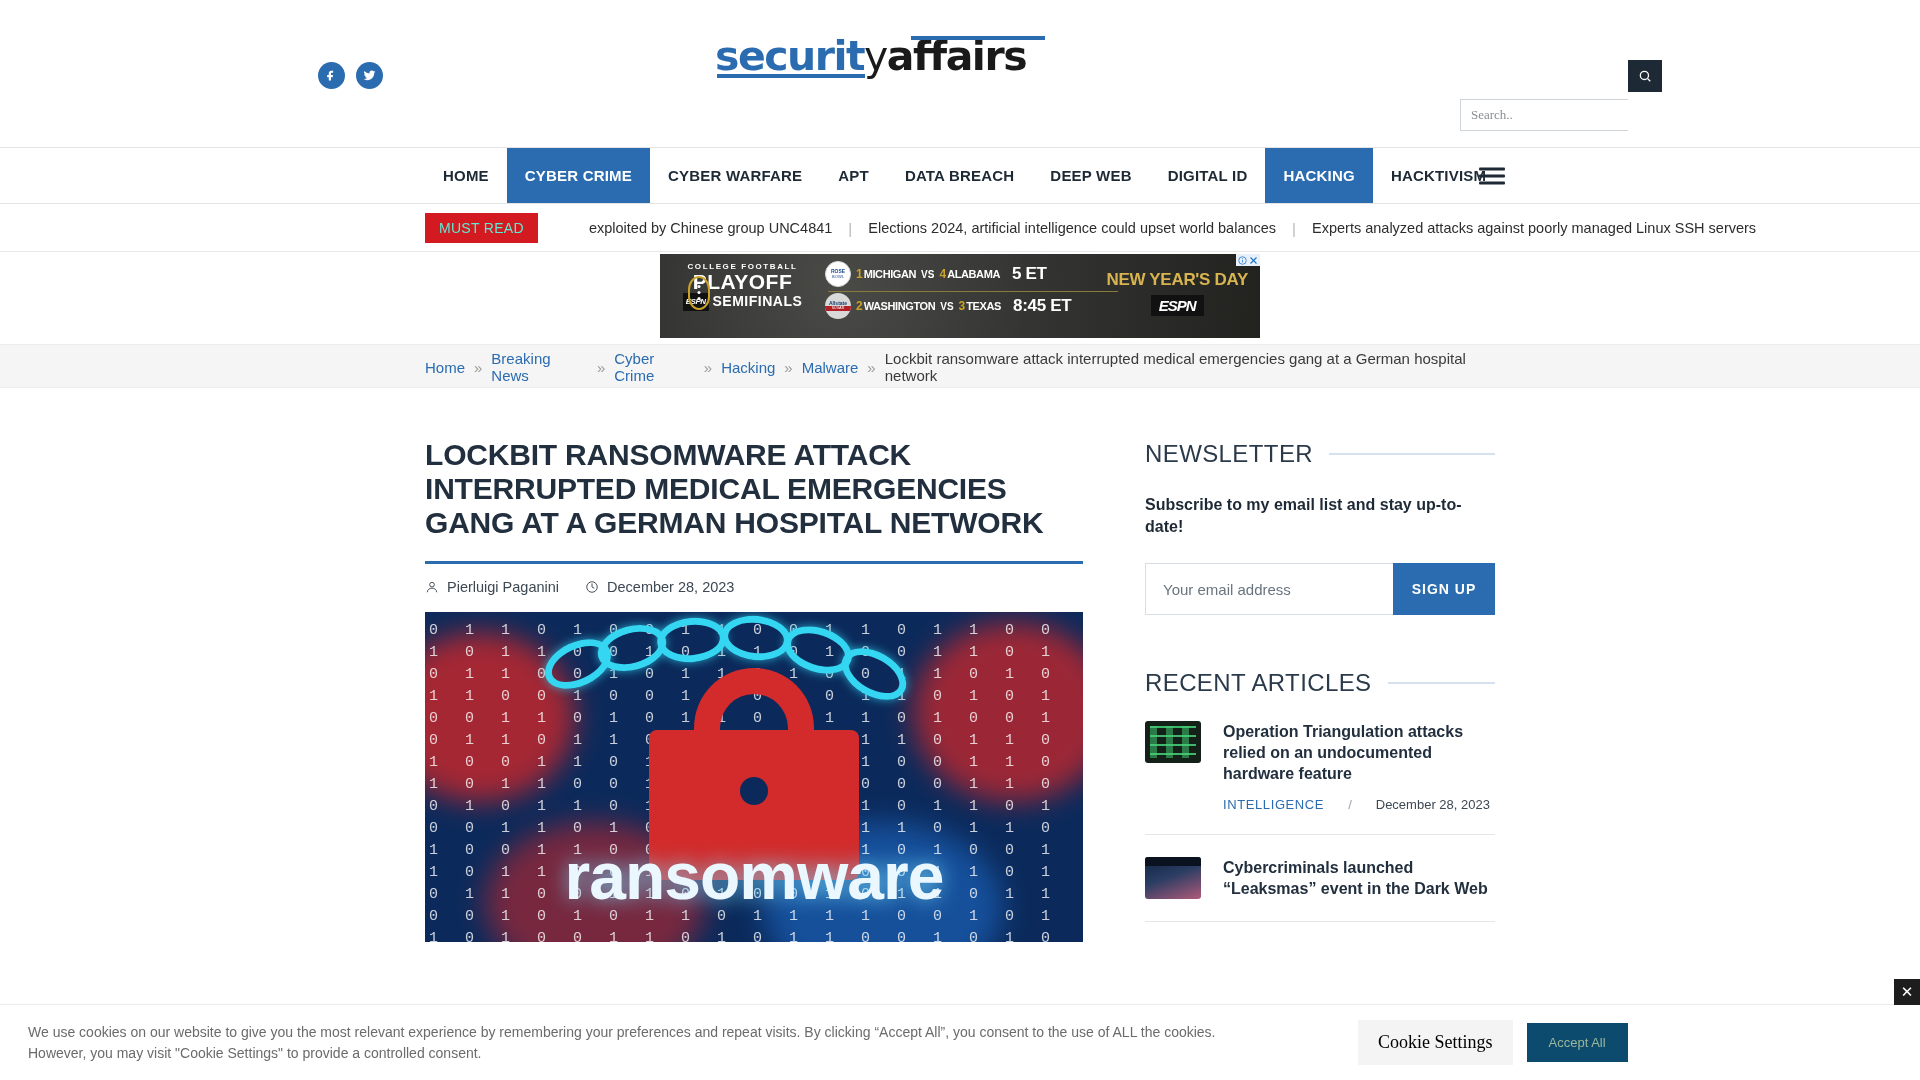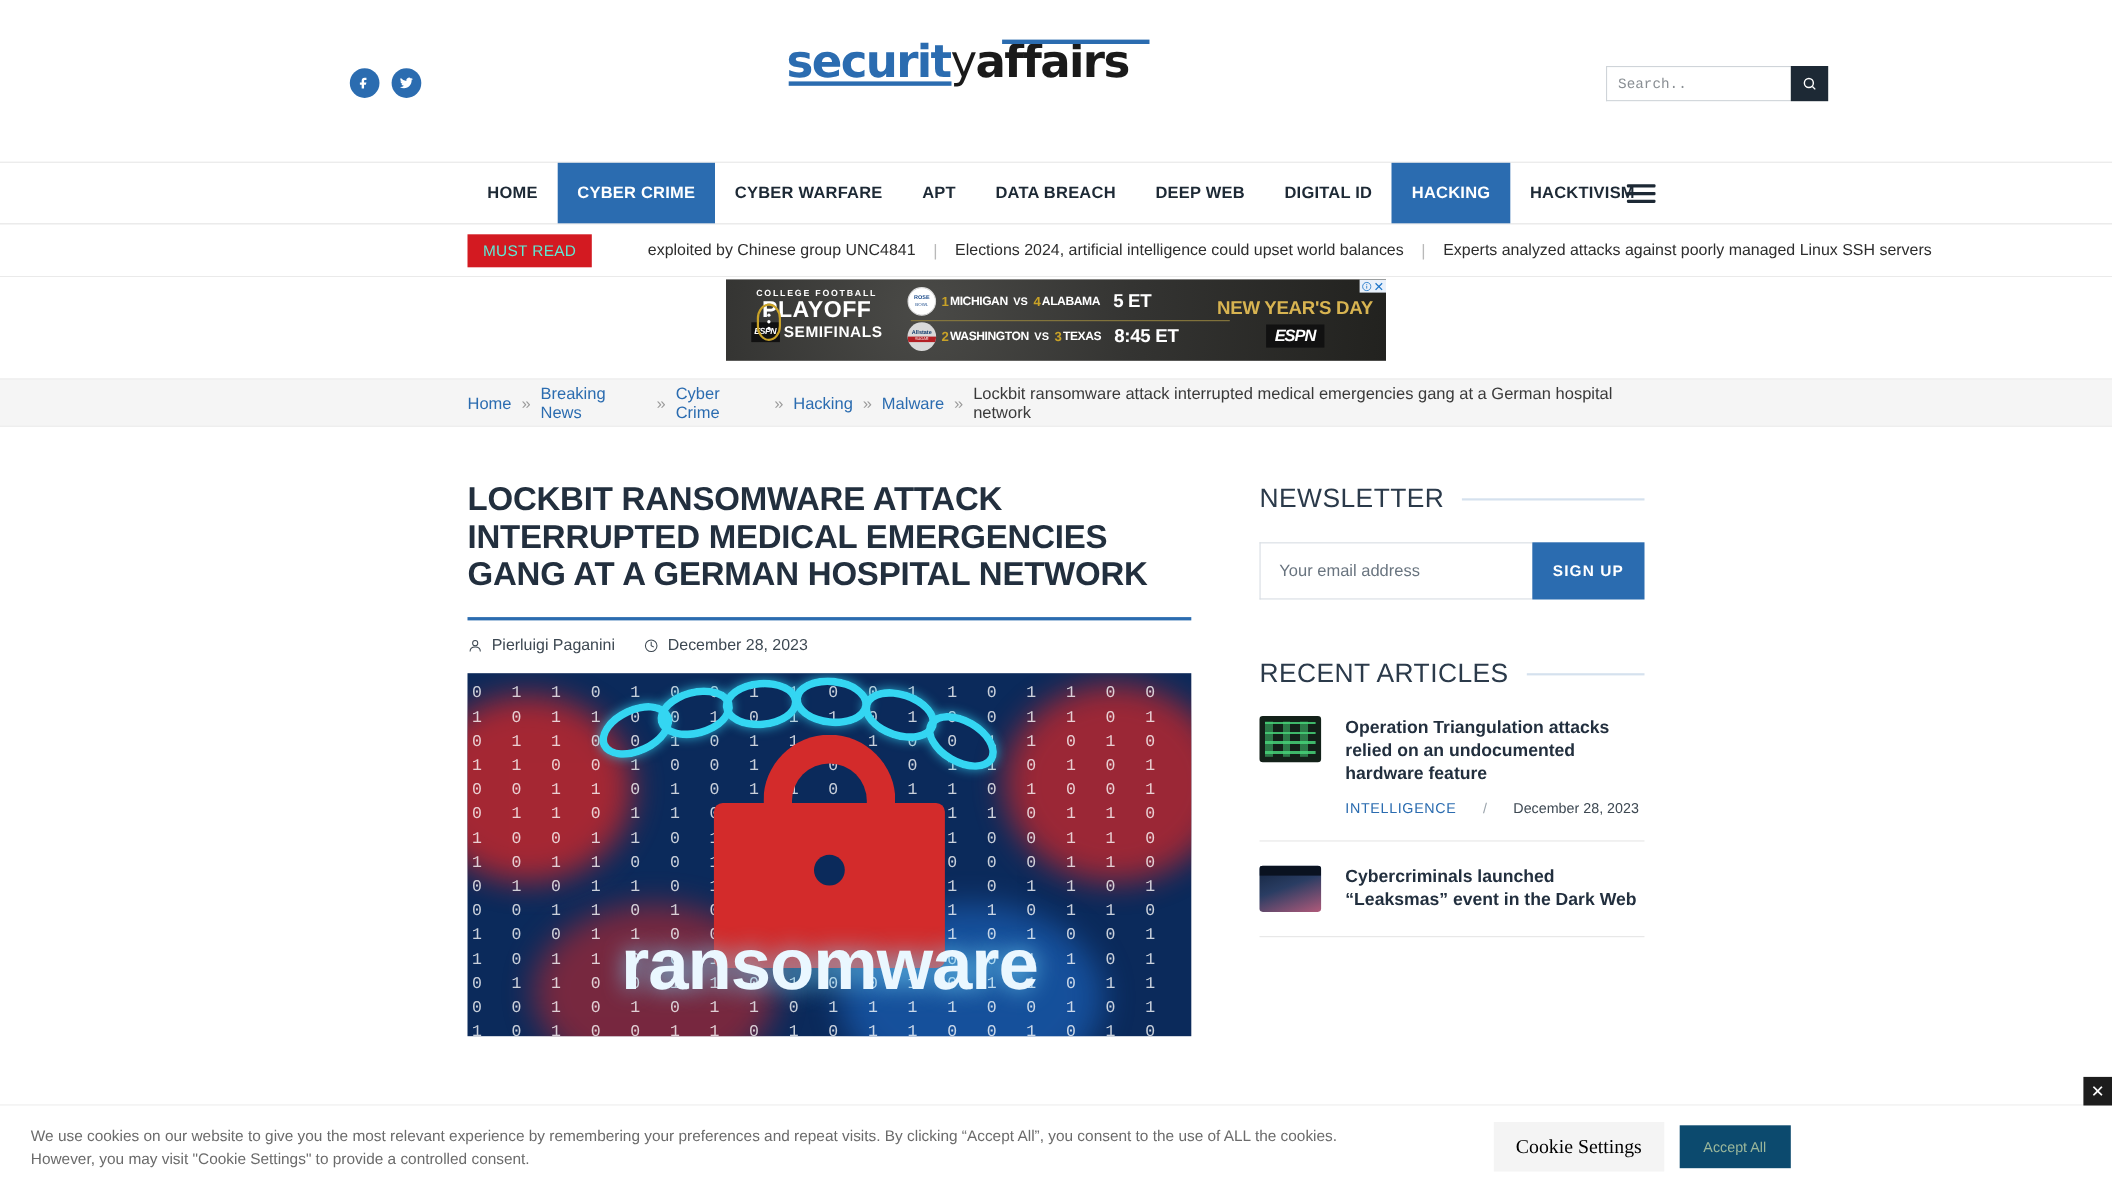--- a/index.html
+++ b/index.html
@@ -35,22 +35,23 @@
   .logo-underline {
     position:absolute; left:2px; top:44px; width:148px; height:4px; background:#2b6cb0;
   }
   .logo-bar {
     position:absolute; left:196px; top:6px; width:134px; height:4px; background:#2b6cb0;
   }
 
   .searchwrap { position:absolute; right:258px; top:60px; display:flex; }
   .searchinput {
     width:168px; height:32px; border:1px solid #cfd4d9; border-right:none;
-    padding:0 10px; font-size:13px; color:#555; font-family:Liberation Mono, monospace;
+    padding:0 10px; font-size:13px; color:#555; font-family:Liberation Serif, serif;
     outline:none;
+    margin-top:39px;
   }
   .searchinput::placeholder { color:#8a8f94; }
   .searchbtn {
     width:34px; height:32px; background:#1d2935; border:none; cursor:pointer;
     display:flex; align-items:center; justify-content:center;
   }
   .searchbtn svg { width:14px; height:14px; stroke:#fff; fill:none; stroke-width:2.2; }
 
   
   .nav {
@@ -78,21 +79,21 @@
     background:#d31a21; color:#5eead4; font-weight:normal; font-size:14px;
     padding:7px 14px; letter-spacing:.3px; white-space:nowrap;
   }
   .ticker-items { display:flex; align-items:center; margin-left:51px; gap:0; }
   .ticker-link { font-size:14.5px; color:#2d2d2d; cursor:pointer; white-space:nowrap; }
   .ticker-sep { color:#b9b9b9; padding:0 16px; font-size:15px; }
 
   
   .adzone { height:92px; display:flex; justify-content:center; align-items:flex-start; background:#fff; padding-top:2px; }
   .ad {
-    position:relative; width:600px; height:74px; overflow:hidden;
+    position:relative; width:600px; height:84px; overflow:hidden;
     background: radial-gradient(circle at 30% 40%, #4a4a47 0%, #343432 45%, #22221f 100%);
     cursor:pointer;
   }
   .ad-choices {
     position:absolute; right:0; top:0; height:12px; display:flex; align-items:center;
     background:#e8f0fa; padding:0 2px; gap:2px; z-index:5;
   }
   .ad-choices svg { width:9px; height:9px; }
   .ad-left { position:absolute; left:10px; top:8px; width:145px; text-align:center; }
   .cfp-label { font-family:"Liberation Sans",sans-serif; color:#fff; font-weight:bold;
@@ -439,20 +440,21 @@
         <div class="chain" style="left:414px;top:40px;width:70px;height:44px;transform:rotate(30deg);"></div>
         <div class="ransomword">ransomware</div>
       </div>
     </div>
 
     <aside class="sidebar">
       <div class="side-head">
         <h3>NEWSLETTER</h3>
         <div class="line"></div>
       </div>
+      <div class="news-sub">Subscribe to my email list and stay up-to-date!</div>
       <div class="signup">
         <input class="email-input" type="text" placeholder="Your email address" style="">
         <button class="signup-btn">SIGN UP</button>
       </div>
 
       <div class="side-head recent-head">
         <h3>RECENT ARTICLES</h3>
         <div class="line"></div>
       </div>
 

